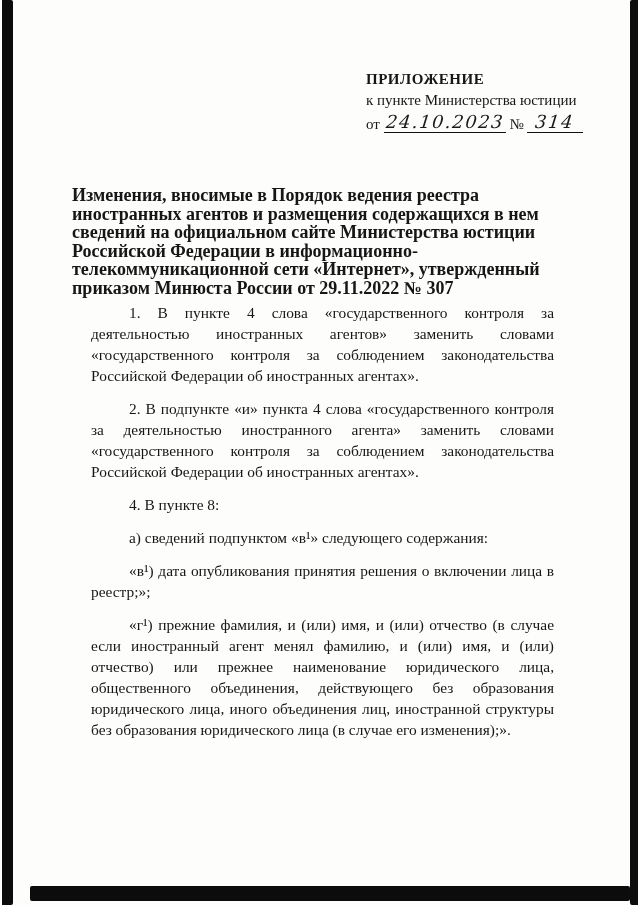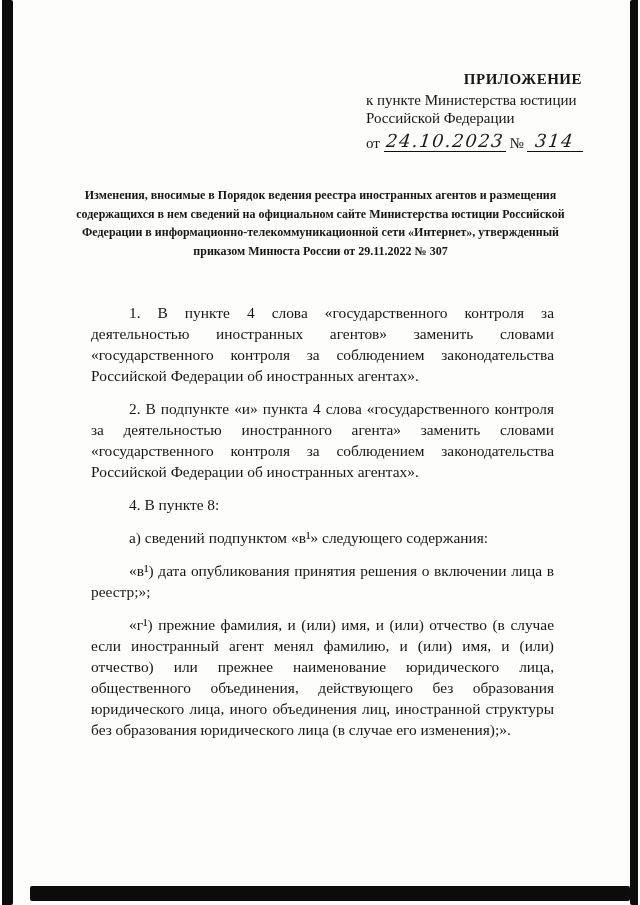--- a/index.html
+++ b/index.html
@@ -38,21 +38,21 @@
   
   .header-block {
     position: absolute;
     top: 70px; left: 366px;
     width: 216px;
     font-size: 15px;
     line-height: 18.5px;
     text-align: left;
   }
   .header-line-1 {
-    text-align: right;
+    text-align: left;
     font-weight: bold;
     letter-spacing: 0.5px;
     margin-bottom: 2px;
   }
   .header-date-line {
     margin-top: 5px;
     white-space: nowrap;
   }
   .blank-line {
     display: inline-block;
@@ -71,24 +71,23 @@
     color: #1a1a1a;
     display: inline-block;
     transform: skewX(-6deg) translateY(-1px);
   }
 
   
   .doc-title {
     position: absolute;
     top: 186px; left: 72px;
     width: 497px;
-    font-size: 12px;
+    font-size: 18px;
     font-weight: bold;
     line-height: 18.6px;
-    text-align: center;
   }
 
   
   .doc-body {
     position: absolute;
     top: 290px; left: 79px;
     width: 487px;
     font-size: 15.4px;
     line-height: 21px;
     text-align: justify;
@@ -103,21 +102,20 @@
 
 <div class="page">
 
   <div class="edge-left"></div>
   <div class="edge-right"></div>
   <div class="edge-bottom"></div>
 
   <div class="header-block">
     <div class="header-line-1">ПРИЛОЖЕНИЕ</div>
     <div>к пункте Министерства юстиции</div>
-    <div>Российской Федерации</div>
     <div class="header-date-line">
       <span>от</span><span class="blank-line blank-date"><span class="handwriting">24.10.2023</span></span>
       <span>№</span><span class="blank-line blank-num"><span class="handwriting">314</span></span>
     </div>
   </div>
 
   <div class="doc-title">Изменения, вносимые в Порядок ведения реестра иностранных агентов и размещения содержащихся в нем сведений на официальном сайте Министерства юстиции Российской Федерации в информационно-телекоммуникационной сети «Интернет», утвержденный приказом Минюста России от 29.11.2022 № 307</div>
 
   <div class="doc-body">
     <p>1. В пункте 4 слова «государственного контроля за деятельностью иностранных агентов» заменить словами «государственного контроля за соблюдением законодательства Российской Федерации об иностранных агентах».</p>

